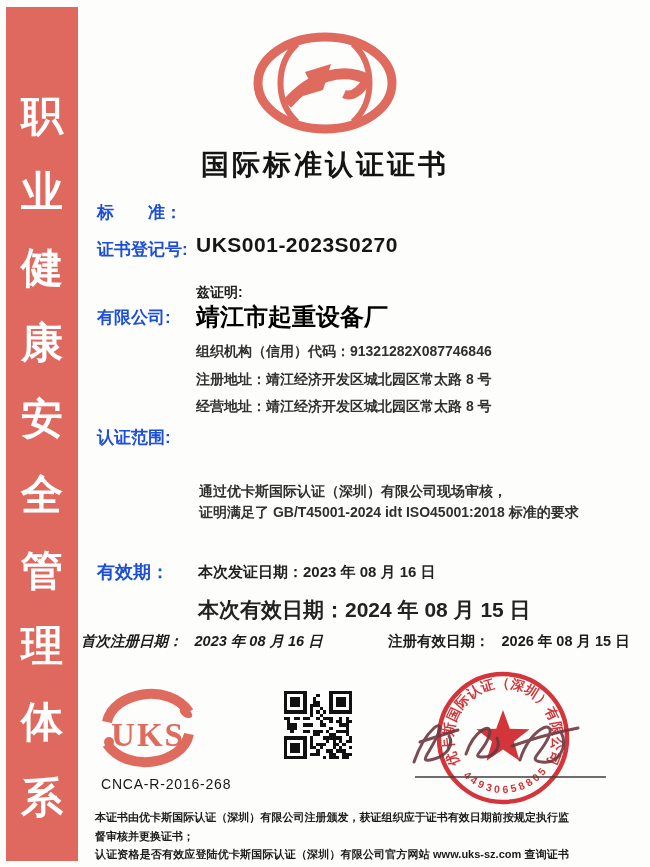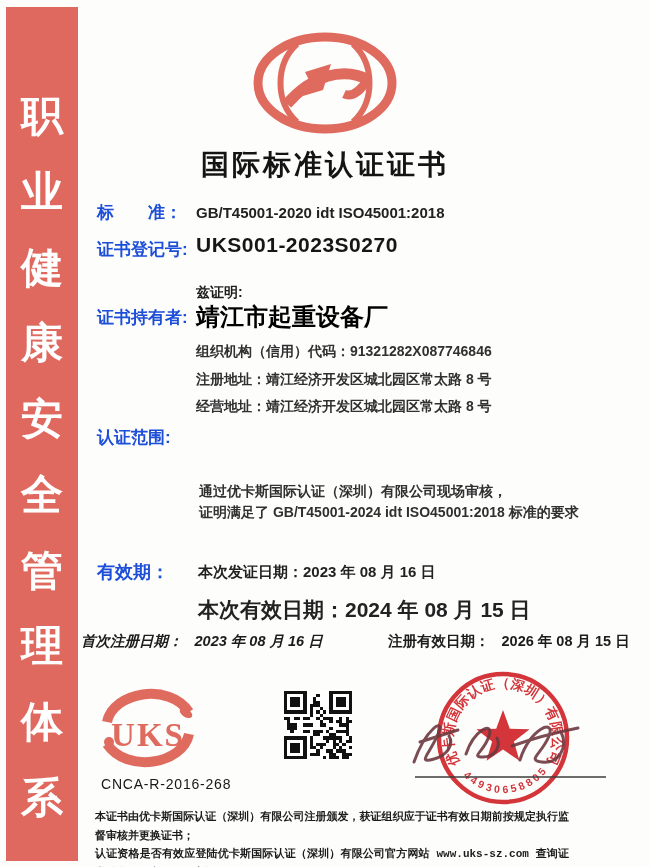--- a/index.html
+++ b/index.html
@@ -60,21 +60,21 @@
   #uks-logo{left:97px;top:682px;}
   #cnca{left:101px;top:776px;font-size:14px;font-weight:400;letter-spacing:.8px;color:#171717;}
   #qr{left:284px;top:691px;}
   #seal{left:408px;top:658px;}
 
   #notes{
     left:95px;top:808px;width:474px;
     font-size:11px;font-weight:700;color:#1b1b1b;line-height:18.5px;
     text-align:justify;
   }
-  #notes div{white-space:normal;font-family:Liberation Mono, monospace;}
+  #notes div{white-space:normal;}
   .serif{font-family:"Liberation Serif","DejaVu Serif",serif;}
 </style>
 </head>
 <body>
 
 <div id="page">
 
   <div id="band" class="abs">
       <span>职</span>
       <span>业</span>
@@ -93,28 +93,27 @@
     <path d="M 50 14 C 28 34 28 72 50 92" fill="none" stroke="#df6a5e" stroke-width="6"></path>
     <path d="M 106 14 C 128 34 128 72 106 92" fill="none" stroke="#df6a5e" stroke-width="6"></path>
     <path d="M 40 74 C 64 46 96 36 122 50" fill="none" stroke="#df6a5e" stroke-width="11"></path>
     <path d="M 121 49 C 114 60 106 68 97 64" fill="none" stroke="#df6a5e" stroke-width="9"></path>
     <path d="M 58 42 L 84 34 L 76 60 L 56 66 L 64 54 Z" fill="#df6a5e"></path>
   </svg>
 
   <div id="title" class="abs">国际标准认证证书</div>
 
   <div id="standard-label" class="abs lbl">标　　准：</div>
-  <div id="standard-value" class="abs val">GB/T45001-2020 idt ISO45001:2018</div>
 
   <div id="certno-label" class="abs lbl">证书登记号:</div>
   <div id="certno-value" class="abs val">UKS001-2023S0270</div>
 
   <div id="hereby" class="abs">兹证明:</div>
 
-  <div id="holder-label" class="abs lbl">证书持有者:</div>
+  <div id="holder-label" class="abs lbl">有限公司:</div>
   <div id="holder-value" class="abs val">靖江市起重设备厂</div>
 
   <div id="org-code" class="abs detail">组织机构（信用）代码：91321282X087746846</div>
   <div id="reg-addr" class="abs detail">注册地址：靖江经济开发区城北园区常太路 8 号</div>
   <div id="biz-addr" class="abs detail">经营地址：靖江经济开发区城北园区常太路 8 号</div>
 
   <div id="scope-label" class="abs lbl">认证范围:</div>
 
   <div id="audit1" class="abs detail">通过优卡斯国际认证（深圳）有限公司现场审核，</div>
   <div id="audit2" class="abs detail">证明满足了 GB/T45001-2024 idt ISO45001:2018 标准的要求</div>

